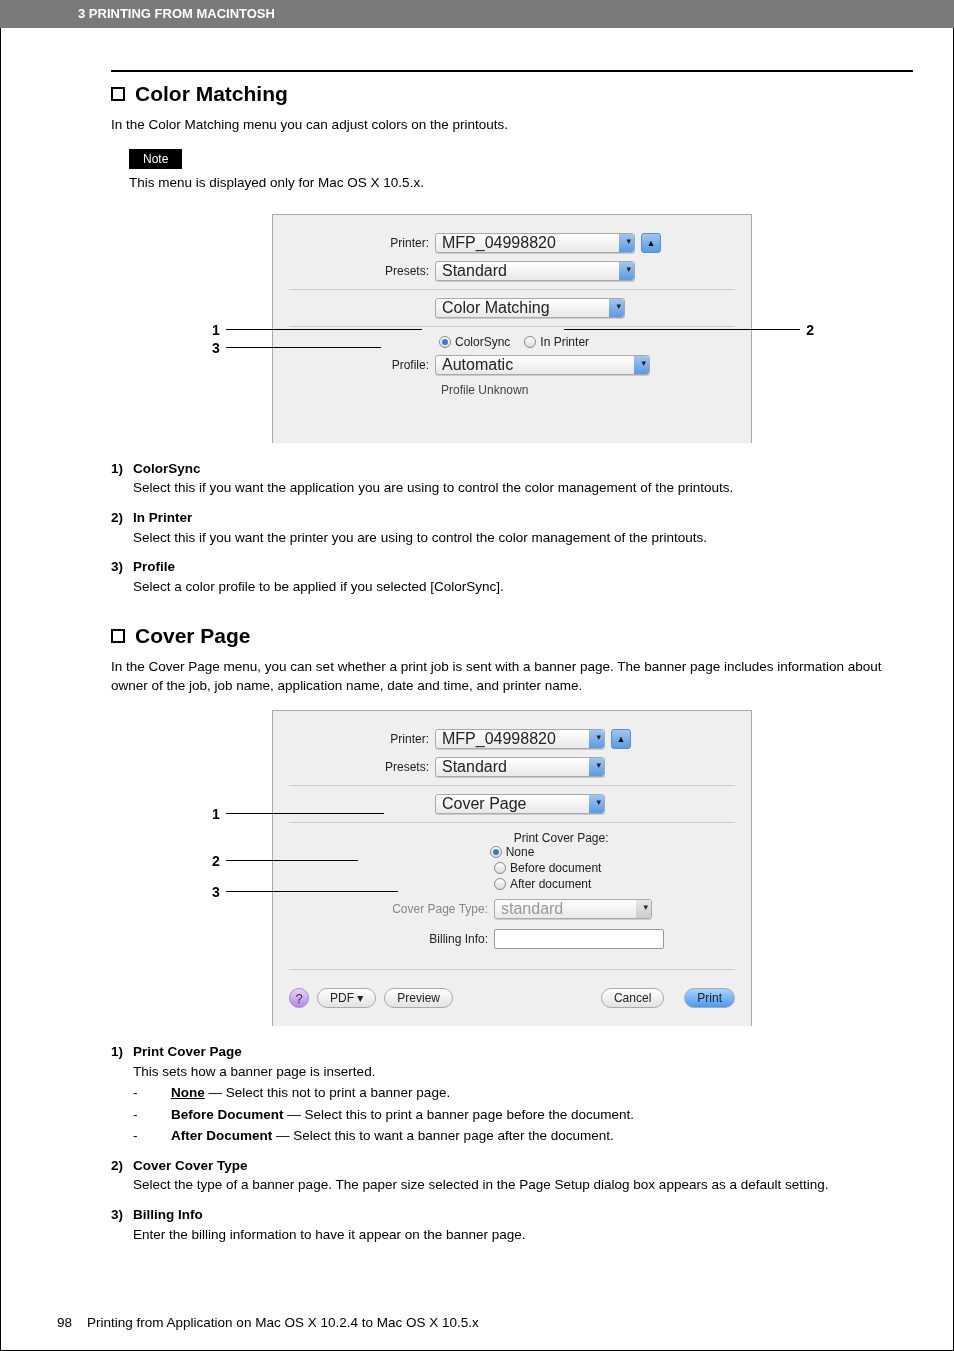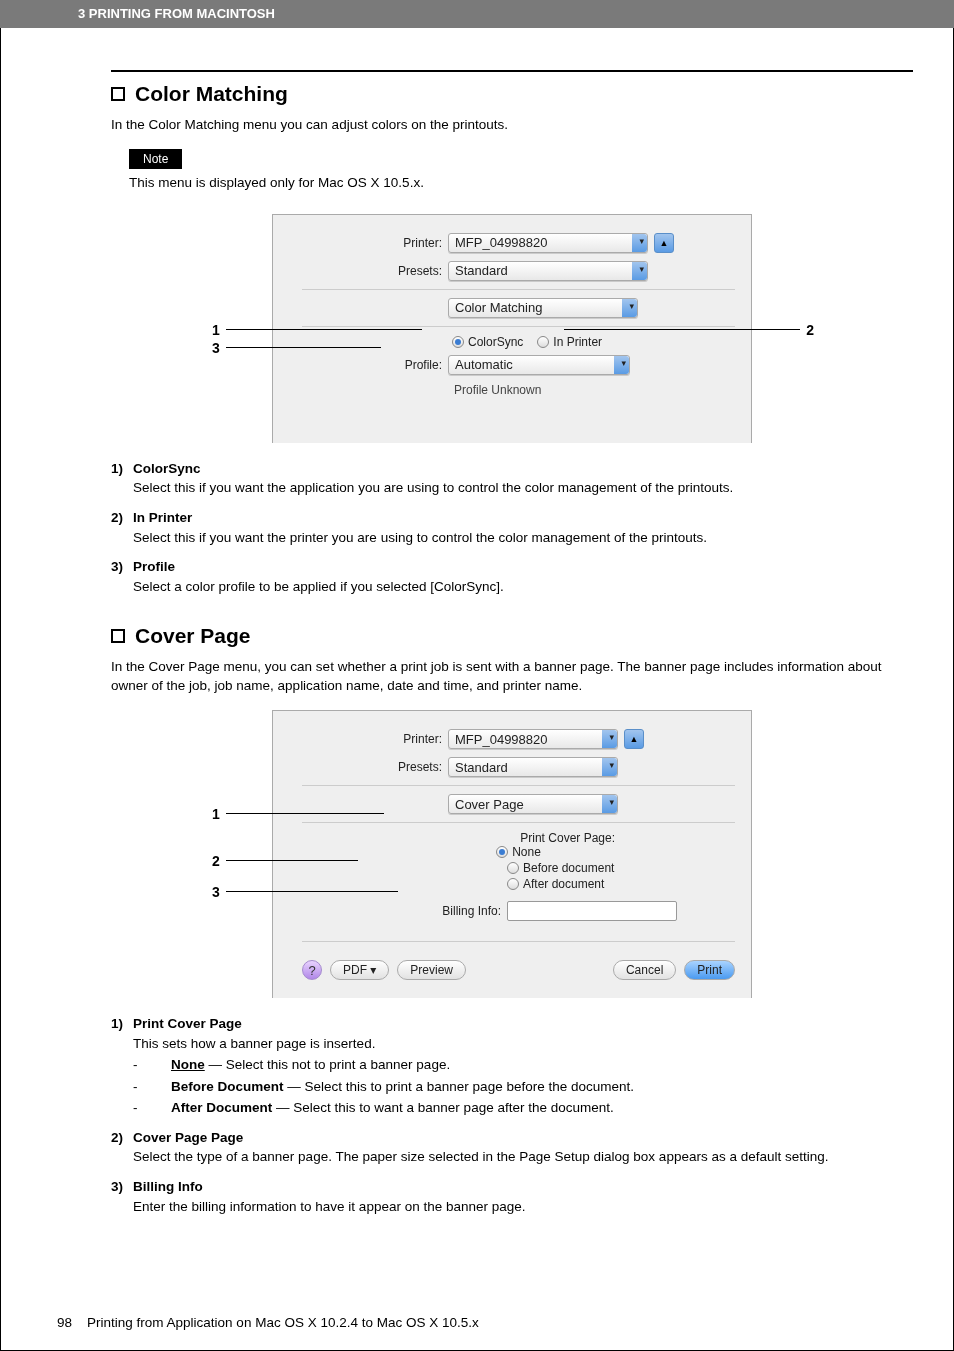--- a/index.html
+++ b/index.html
@@ -73,21 +73,21 @@
     position: relative;
     margin: 0 auto 16px auto;
     width: 560px;
   }
   .dialog {
     background: #efefef;
     border: 1px solid #aaa;
     border-bottom: none;
     width: 480px;
     margin: 0 auto;
-    padding: 18px 16px 18px 29px;
+    padding: 18px 16px 18px 16px;
     font-family: "Lucida Grande", Arial, sans-serif;
     font-size: 12px;
     color: #222;
   }
   .dlg-row {
     display: flex;
     align-items: center;
     margin-bottom: 8px;
   }
   .dlg-label {
@@ -97,21 +97,21 @@
     font-size: 12px;
   }
   .dropdown {
     background: linear-gradient(#fff,#e8e8e8);
     border: 1px solid #aaa;
     border-radius: 3px;
     height: 20px;
     display: flex;
     align-items: center;
     padding: 0 18px 0 6px;
-    font-size: 13px;
+    font-size: 16px;
     position: relative;
     box-shadow: 0 1px 0 rgba(0,0,0,0.15);
   }
   .dropdown::after {
     content: "";
     position: absolute;
     right: 0;
     top: 0;
     bottom: 0;
     width: 15px;
@@ -307,21 +307,21 @@
               <span class="rdot on"></span>
               <span>ColorSync</span>
             </span>
           <span class="radio">
               <span class="rdot"></span>
               <span>In Printer</span>
             </span>
         </div>
         <div class="dlg-row" style="margin-top:6px;">
           <span class="dlg-label">Profile:</span>
-          <span class="dropdown" style="width:182px;">Automatic</span>
+          <span class="dropdown" style="width:215px;">Automatic</span>
         </div>
         <div class="subtext">Profile Unknown</div>
         <div style="height:28px;"></div>
       </div>
 
       <span class="callout-l" style="top:108px;left:-20px;">1</span>
       <div class="co-line" style="top:115px;left:-6px;width:196px;"></div>
       <span class="callout-l" style="top:126px;left:-20px;">3</span>
       <div class="co-line" style="top:133px;left:-6px;width:155px;"></div>
       <span class="callout-r" style="top:108px;right:-22px;">2</span>
@@ -393,34 +393,38 @@
             </span>
         </div>
         <div class="dlg-row">
           <span class="dlg-label2"></span>
           <span class="radio">
               <span class="rdot"></span>
               <span>After document</span>
             </span>
         </div>
 
+        <div class="dlg-row" style="margin-top:8px;">
+          <span class="dlg-label2" style="color:#888;">Cover Page Type:</span>
+          <span class="dropdown dd-disabled" style="width:158px;">standard</span>
+        </div>
 
         <div class="dlg-row" style="margin-top:10px;">
           <span class="dlg-label2">Billing Info:</span>
           <span class="txt-input"></span>
         </div>
 
         <hr class="hr-thin" style="margin-top:20px;">
         <div class="bottom-row">
           <span style="display:flex;align-items:center;gap:8px;">
             <span class="help-btn">?</span>
             <span class="aqua-btn">PDF ▾</span>
             <span class="aqua-btn">Preview</span>
           </span>
-          <span style="display:flex;align-items:center;gap:8px;">
+          <span style="display:flex;align-items:center;gap:20px;">
             <span class="aqua-btn">Cancel</span>
             <span class="aqua-btn primary">Print</span>
           </span>
         </div>
       </div>
 
       <span class="callout-l" style="top:96px;left:-20px;">1</span>
       <div class="co-line" style="top:103px;left:-6px;width:158px;"></div>
       <span class="callout-l" style="top:143px;left:-20px;">2</span>
       <div class="co-line" style="top:150px;left:-6px;width:132px;"></div>
@@ -444,21 +448,21 @@
             </div>
           <div class="optline">
               <span class="dash">-</span>
               <span class="opt"><b>After Document</b><span> — Select this to want a banner page after the document.</span></span>
             </div>
         </div>
       </div>
       <div class="def-item">
         <div class="def-num">2)</div>
         <div class="def-body">
-          <b>Cover Page Page</b><br>
+          <b>Cover Cover Type</b><br>
           <span>Select the type of a banner page.  The paper size selected in the Page Setup dialog box appears as a default setting.</span>
         </div>
       </div>
       <div class="def-item">
         <div class="def-num">3)</div>
         <div class="def-body">
           <b>Billing Info</b><br>
           <span>Enter the billing information to have it appear on the banner page.</span>
         </div>
       </div>

